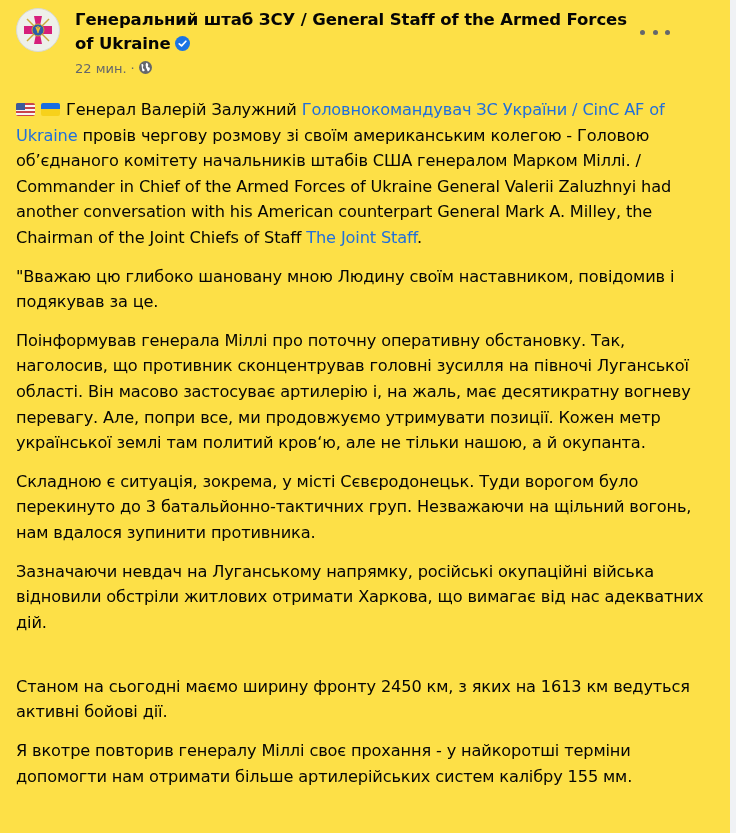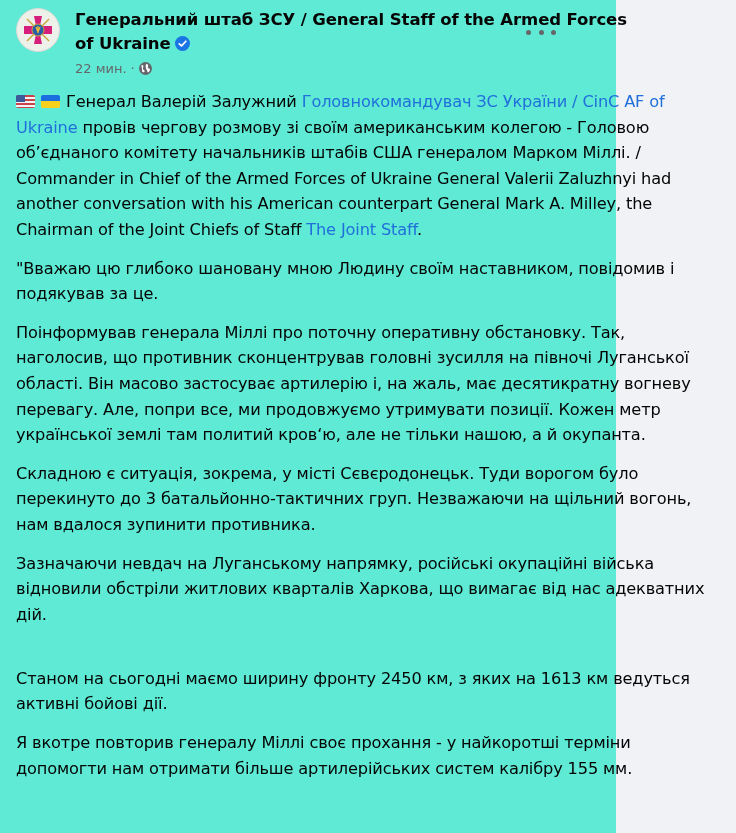--- a/index.html
+++ b/index.html
@@ -3,22 +3,22 @@
 <meta charset="utf-8">
 <style>
   html, body { margin: 0; padding: 0; }
   body {
     width: 736px; height: 833px; overflow: hidden;
     background: #f0f2f5;
     font-family: "DejaVu Sans", "Liberation Sans", sans-serif;
   }
   .card {
     position: absolute; left: 0; top: 0;
-    width: 616px; height: 833px;
-    background: #5eead4;
+    width: 730px; height: 833px;
+    background: #fde047;
     text-decoration: underline;
   }
   .header { position: relative; height: 86px; }
   .avatar {
     position: absolute; left: 16px; top: 8px;
     width: 42px; height: 42px; border-radius: 50%;
     background: #eef0ea; border: 1px solid #d8dad5;
     display: flex; align-items: center; justify-content: center;
     cursor: pointer;
   }
@@ -27,35 +27,35 @@
     font-size: 16.5px; font-weight: bold; color: #050505;
     line-height: 24px; letter-spacing: -0.1px;
   }
   .title a { color: #050505; text-decoration: none; cursor: pointer; }
   .verified {
     display: inline-block; width: 15px; height: 15px; vertical-align: -2px;
     margin-left: 4px;
   }
   .meta {
     position: absolute; left: 75px; top: 61px;
-    font-size: 13px; color: #65676b; display: flex; align-items: center;
+    font-size: 13px; color: #65676b; display: flex; align-items: flex-start;
   }
   .meta .dot { margin: 0 4px; }
   .more {
     position: absolute; right: 60px; top: 24px;
     width: 30px; height: 16px; cursor: pointer;
     display: flex; align-items: center; justify-content: space-between;
   }
   .more span { width: 5px; height: 5px; border-radius: 50%; background: #65676b; display: block; }
   .body {
     position: absolute; left: 16px; top: 89px; width: 704px;
     font-size: 16.2px; line-height: 25.6px; color: #050505;
     letter-spacing: -0.15px;
   }
-  .body p { margin: 0 0 13px 0; }
+  .body p { margin: 8px 0 13px 0; }
   .link { color: #216fdb; cursor: pointer; }
   .flag { display: inline-block; width: 19px; height: 13px; vertical-align: -1px; margin-right: 6px; border-radius: 2px; overflow: hidden; }
   .flag-us {
     background: repeating-linear-gradient(#c9434a 0 2px, #f5f5f5 2px 4px);
     position: relative;
   }
   .flag-us::before { content: ""; position: absolute; left: 0; top: 0; width: 9px; height: 7px; background: #3c5a9a; }
   .flag-ua { background: linear-gradient(#1a6ee0 0 50%, #f7d11b 50% 100%); }
 </style>
 </head>
@@ -95,20 +95,20 @@
     </div>
   </div>
 
   <div class="body">
     <p>
       <span class="flag flag-us"></span><span class="flag flag-ua"></span><span>Генерал Валерій Залужний </span><span class="link">Головнокомандувач ЗС України / CinC AF of Ukraine</span><span> провів чергову розмову зі своїм американським колегою - Головою об’єднаного комітету начальників штабів США генералом Марком Міллі. / Commander in Chief of the Armed Forces of Ukraine General Valerii Zaluzhnyi had another conversation with his American counterpart General Mark A. Milley, the Chairman of the Joint Chiefs of Staff </span><span class="link">The Joint Staff</span><span>.</span>
     </p>
     <p>"Вважаю цю глибоко шановану мною Людину своїм наставником, повідомив і подякував за це.</p>
     <p>Поінформував генерала Міллі про поточну оперативну обстановку. Так, наголосив, що противник сконцентрував головні зусилля на півночі Луганської області. Він масово застосуває артилерію і, на жаль, має десятикратну вогневу перевагу. Але, попри все, ми продовжуємо утримувати позиції. Кожен метр української землі там политий кров‘ю, але не тільки нашою, а й окупанта.</p>
     <p>Складною є ситуація, зокрема, у місті Сєвєродонецьк. Туди ворогом було перекинуто до 3 батальйонно-тактичних груп. Незважаючи на щільний вогонь, нам вдалося зупинити противника.</p>
-    <p>Зазначаючи невдач на Луганському напрямку, російські окупаційні війська відновили обстріли житлових кварталів Харкова, що вимагає від нас адекватних дій.</p>
+    <p>Зазначаючи невдач на Луганському напрямку, російські окупаційні війська відновили обстріли житлових отримати Харкова, що вимагає від нас адекватних дій.</p>
     <p>
       <br>
       <span>Станом на сьогодні маємо ширину фронту 2450 км,  з яких на 1613 км ведуться активні бойові дії.</span>
     </p>
     <p>Я вкотре повторив генералу Міллі своє прохання - у найкоротші терміни допомогти нам отримати більше артилерійських систем калібру 155 мм.</p>
   </div>
 </div>
 
 </body></html>

